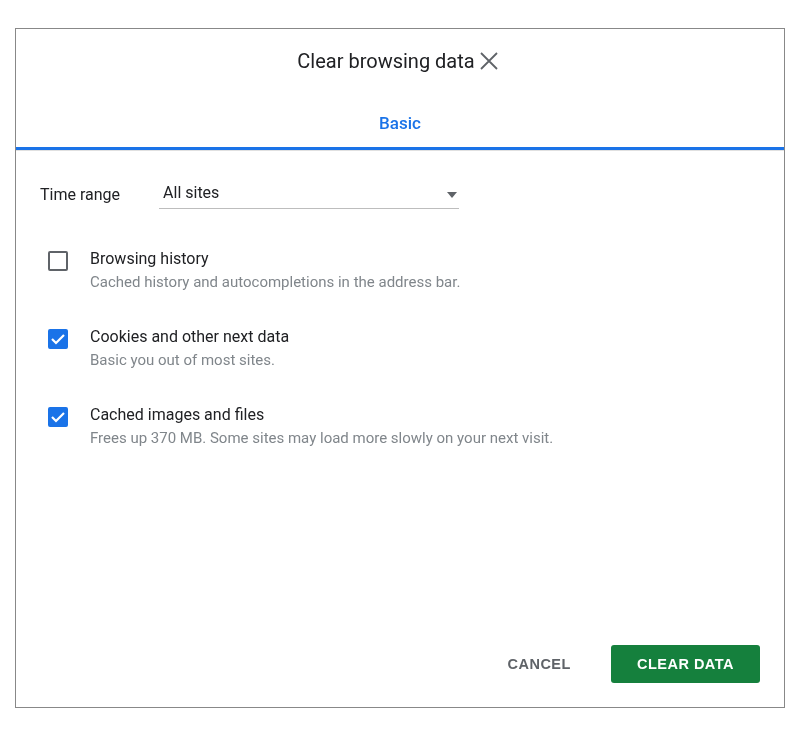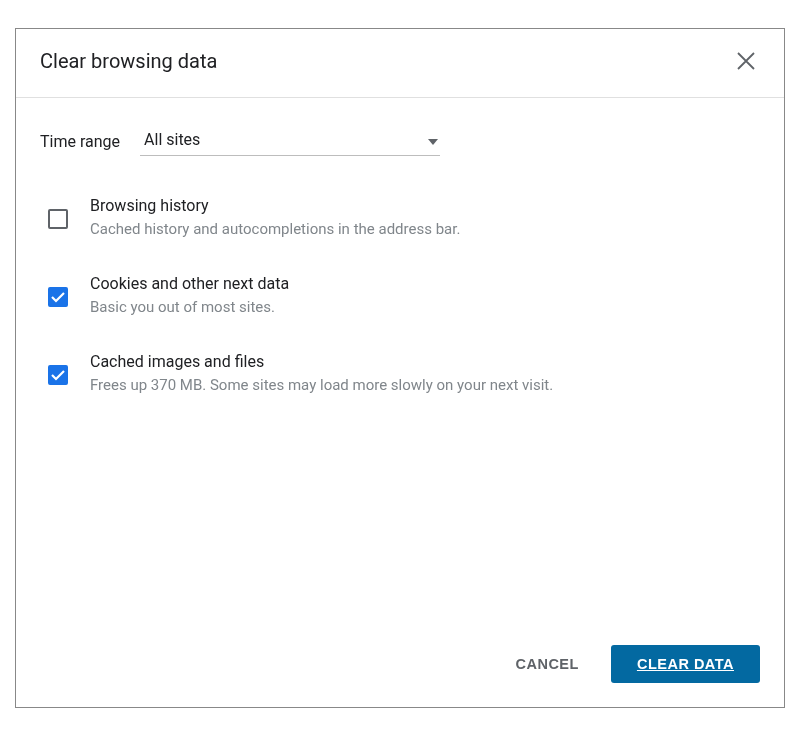--- a/index.html
+++ b/index.html
@@ -19,21 +19,21 @@
       height: 680px;
       background: #fff;
       border: 1px solid #888;
       position: relative;
       display: flex;
       flex-direction: column;
     }
     .header {
       display: flex;
       align-items: center;
-      justify-content: space-between;
+      justify-content: center;
       padding: 18px 24px 10px 24px;
     }
     .title {
       font-size: 20px;
       color: #202124;
       font-weight: 400;
     }
     .close-btn {
       width: 28px;
       height: 28px;
@@ -71,21 +71,21 @@
     .divider {
       border-bottom: 1px solid #e0e0e0;
     }
     .content {
       padding: 28px 24px 0 24px;
       flex: 1;
     }
     .time-range-row {
       display: flex;
       align-items: center;
-      gap: 20px;
+      gap: 39px;
       margin-bottom: 40px;
     }
     .time-range-label {
       font-size: 16px;
       color: #202124;
     }
     .time-range-select {
       display: flex;
       align-items: center;
       justify-content: space-between;
@@ -96,21 +96,21 @@
     }
     .time-range-value {
       font-size: 16px;
       color: #202124;
     }
     .dropdown-arrow {
       color: #5f6368;
     }
     .option-row {
       display: flex;
-      align-items: center;
+      align-items: flex-start;
       gap: 22px;
       margin-bottom: 34px;
       padding-left: 8px;
     }
     .checkbox {
       width: 20px;
       height: 20px;
       border: 2px solid #5f6368;
       border-radius: 2px;
       flex-shrink: 0;
@@ -140,56 +140,56 @@
     }
     .option-desc {
       font-size: 15px;
       color: #80868b;
       line-height: 1.4;
     }
     .footer {
       display: flex;
       justify-content: flex-end;
       align-items: flex-end;
-      gap: 6px;
+      gap: 14px;
       padding: 16px 24px 24px 24px;
     }
     .btn {
       padding: 11px 26px;
       font-size: 14.5px;
       font-weight: 600;
       letter-spacing: 0.5px;
       border: none;
       cursor: pointer;
       border-radius: 3px;
     }
     .btn-cancel {
       background: transparent;
       color: #5f6368;
     }
     .btn-primary {
-      background: #0369a1;
+      background: #15803d;
       color: #fff;
-      text-decoration: underline;
     }
   </style>
 </head>
 <body>
 
 <div class="dialog">
   <div class="header">
     <div class="title">Clear browsing data</div>
     <div class="close-btn">
       <svg width="18" height="18" viewBox="0 0 18 18">
           <path d="M1 1 L17 17 M17 1 L1 17" stroke="#5f6368" stroke-width="1.8" fill="none"></path>
         </svg>
     </div>
   </div>
 
   <div class="tabs">
+    <div class="tab tab-basic">Basic</div>
   </div>
   <div class="divider"></div>
 
   <div class="content">
     <div class="time-range-row">
       <span class="time-range-label">Time range</span>
       <div class="time-range-select">
         <span class="time-range-value">All sites</span>
         <span class="dropdown-arrow">
           <svg width="10" height="6" viewBox="0 0 10 6">

